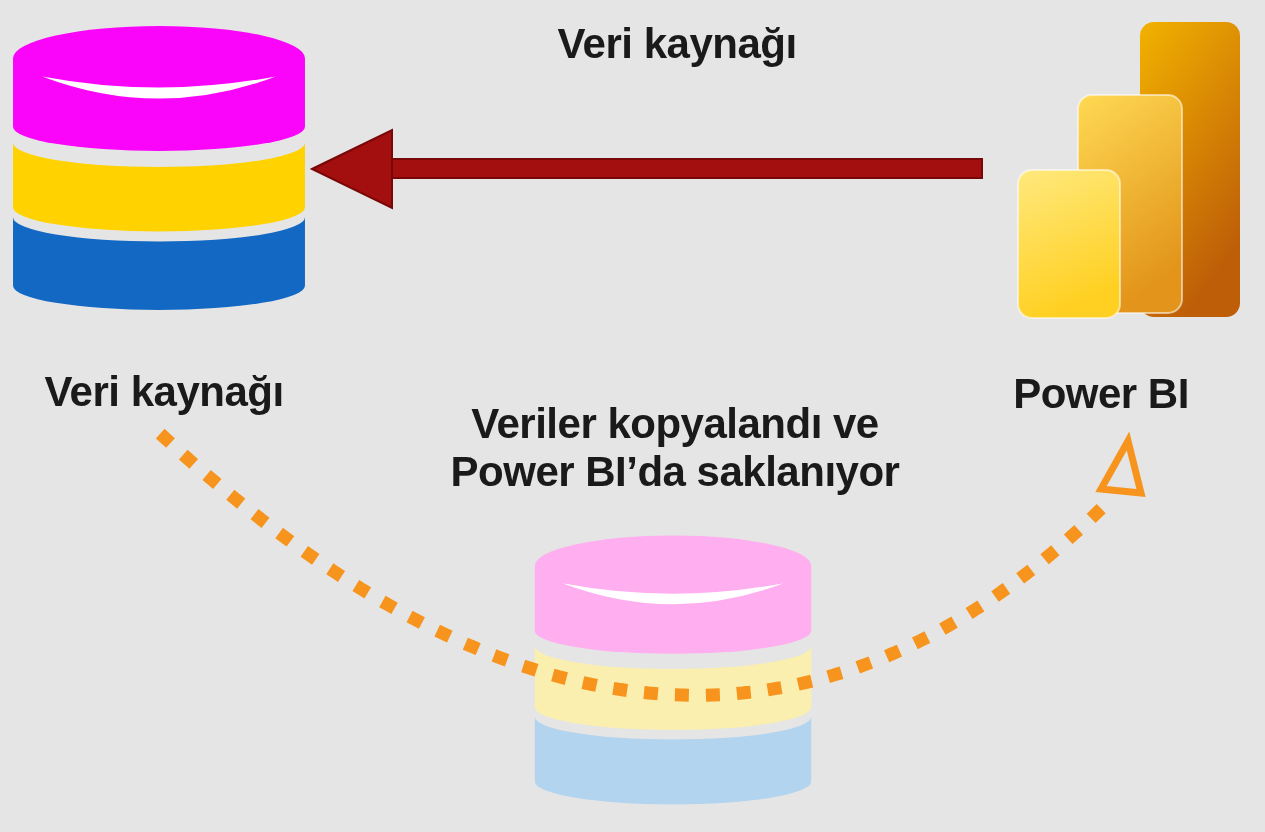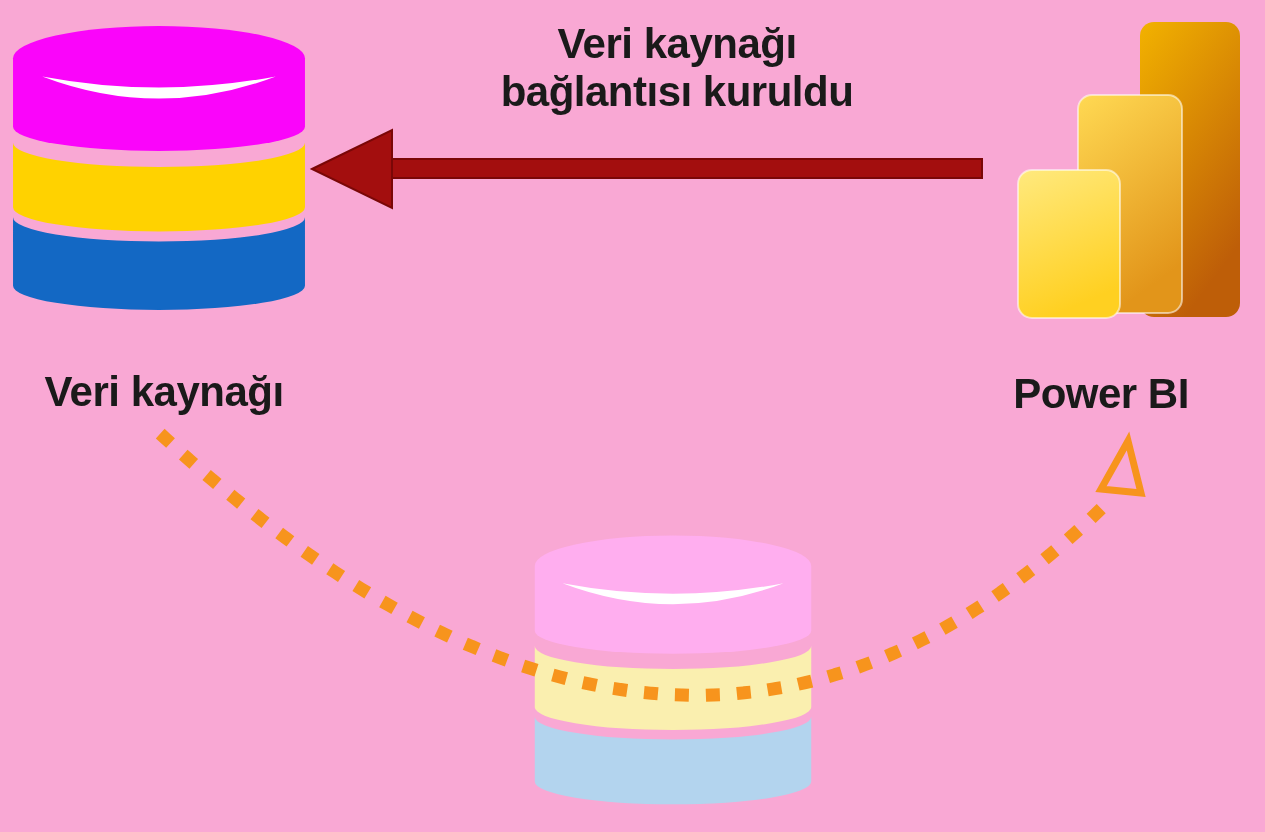--- a/index.html
+++ b/index.html
@@ -1,19 +1,19 @@
 <!DOCTYPE html>
 <html><head>
 <meta charset="utf-8">
 <style>
   html,body{margin:0;padding:0;}
   #canvas{
     position:relative;
     width:1265px;height:832px;
-    background:#f9a8d4;
+    background:#e5e5e5;
     overflow:hidden;
     font-family:"Liberation Sans","DejaVu Sans",sans-serif;
   }
   .abs{position:absolute;}
   .caption{
     font-weight:bold;
     font-size:42px;
     line-height:1.14;
     color:#1a1a1a;
     text-align:center;
@@ -71,21 +71,24 @@
     </g>
 
     <g>
       <path d="M165,438 Q691,921 1113,497" fill="none" stroke-width="13" stroke-dasharray="1 30" stroke-linecap="square" stroke="#f7941d"></path>
       <polygon points="1128,441 1101,489 1141,493" fill="none" stroke-width="7" stroke-linejoin="miter" stroke="#f7941d"></polygon>
     </g>
   </svg>
 
   <div class="abs layer-text caption" style="left:377px;top:20px;width:600px;">
     <div>Veri kaynağı</div>
-    <div>bağlantısı kuruldu</div>
   </div>
 
   <div class="abs layer-text caption" style="left:14px;top:368px;width:300px;">Veri kaynağı</div>
 
   <div class="abs layer-text caption" style="left:976px;top:370px;width:250px;">Power BI</div>
 
+  <div class="abs layer-text caption" style="left:375px;top:400px;width:600px;">
+    <div>Veriler kopyalandı ve</div>
+    <div>Power BI’da saklanıyor</div>
+  </div>
 
 </div>
 
 </body></html>

